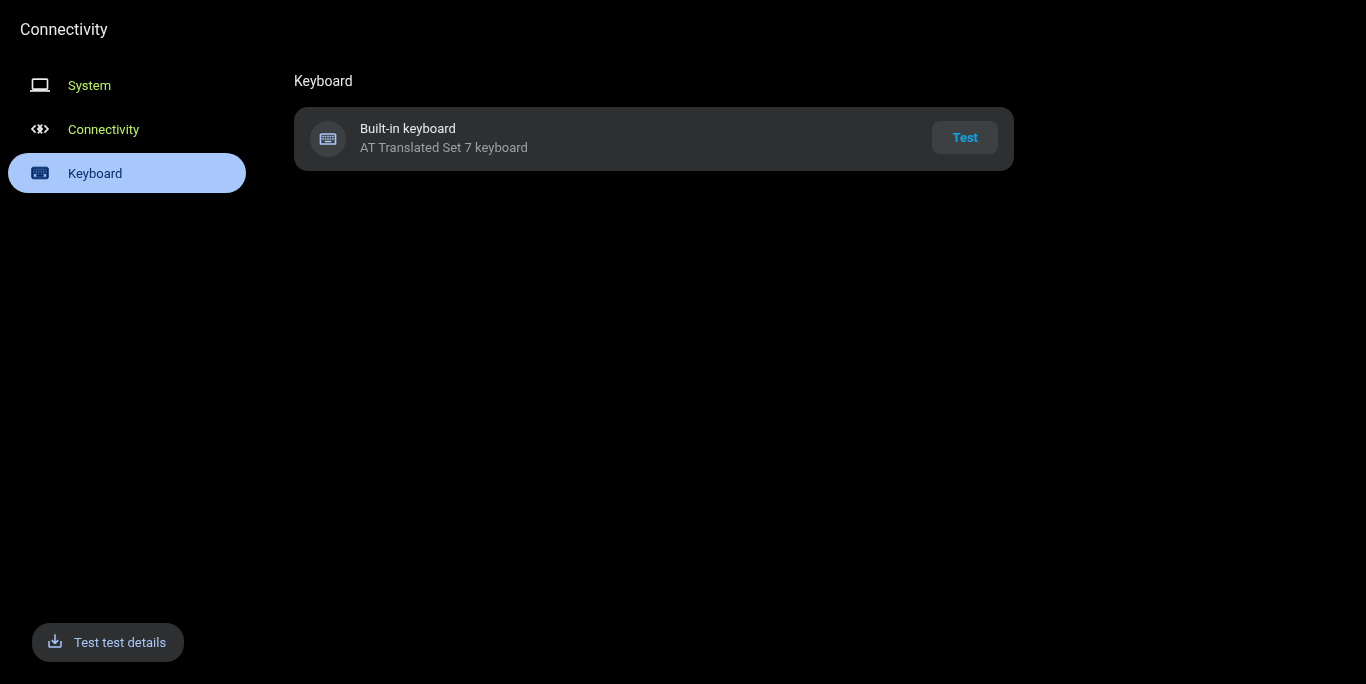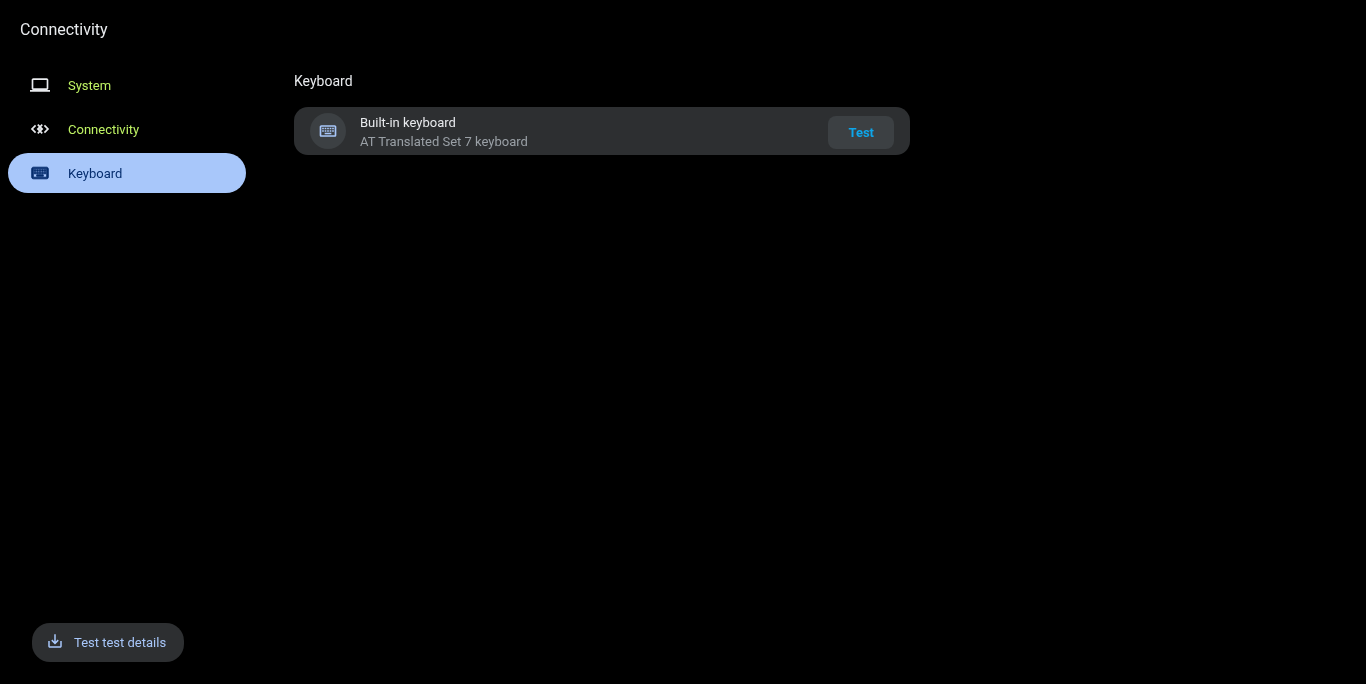--- a/index.html
+++ b/index.html
@@ -92,26 +92,26 @@
     }
 
     .section-title {
       font-size: 14px;
       font-weight: 400;
       color: #e8eaed;
       margin-bottom: 18px;
     }
 
     .card {
-      width: 616px;
+      width: 720px;
       background: #2d2f31;
       border-radius: 14px;
-      padding: 6px 16px;
-      display: flex;
-      align-items: flex-end;
+      padding: 14px 16px;
+      display: flex;
+      align-items: flex-start;
     }
 
     .card-icon {
       width: 36px;
       height: 36px;
       border-radius: 50%;
       background: #3c4043;
       display: flex;
       align-items: center;
       justify-content: center;

